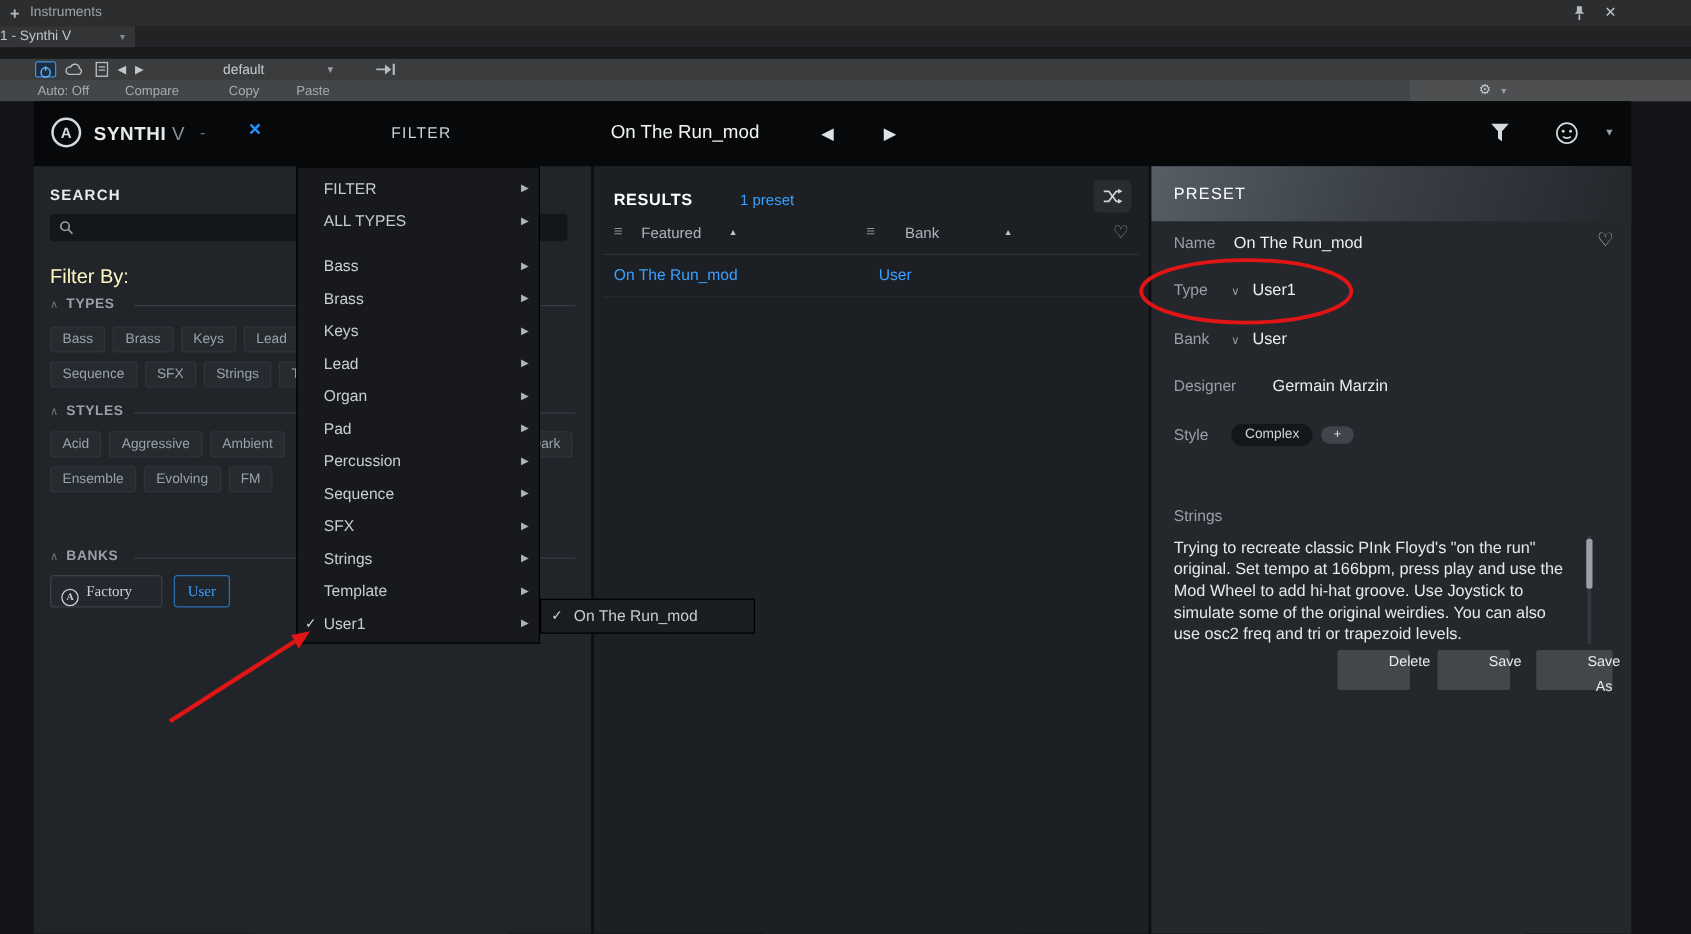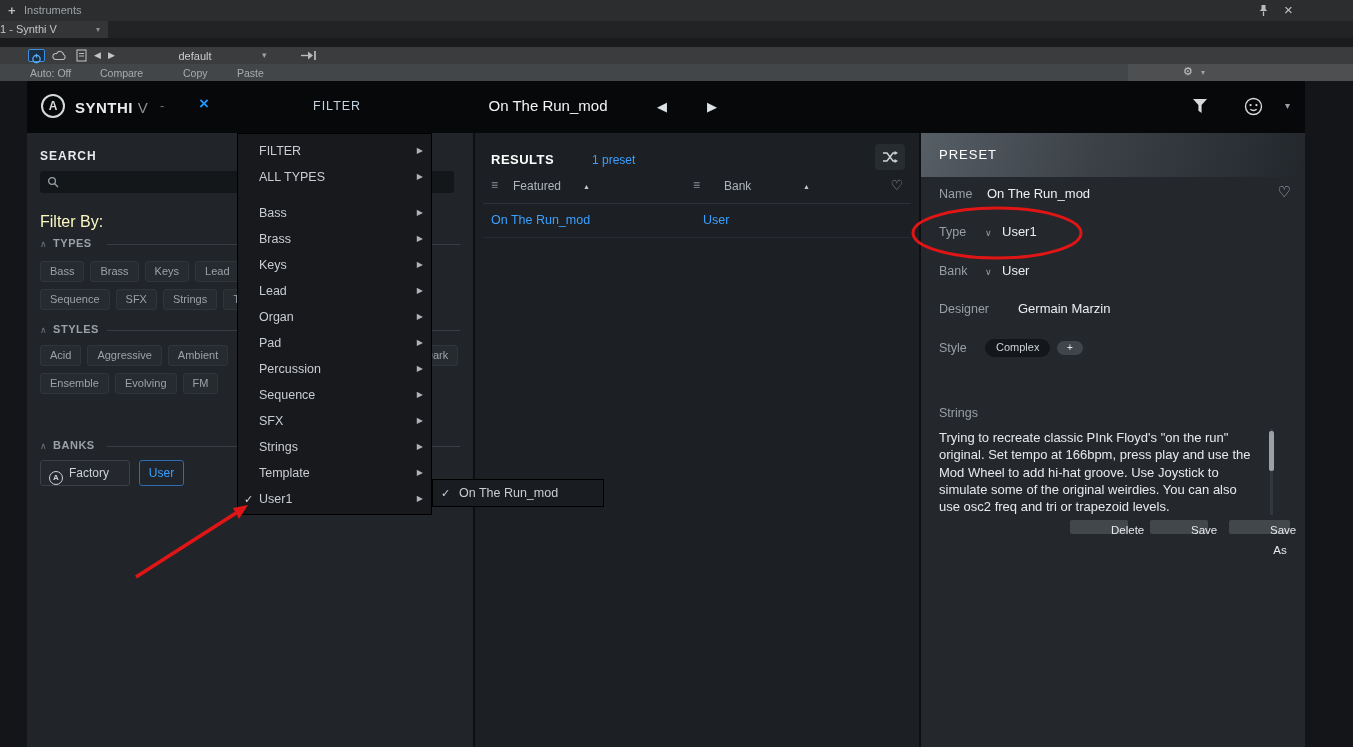--- a/index.html
+++ b/index.html
@@ -59,21 +59,21 @@
   #left-panel .sec-label .chev { color:#6f757c; font-size:9px; margin-right:6px; font-weight:normal; }
   #left-panel .sec-line { position:absolute; left:80px; width:353px; height:1px; background:#383d43; }
   .search-label { position:absolute; left:13px; top:16px; color:#e8eaec; font-size:12px; font-weight:bold; letter-spacing:1px; }
   .search-box { position:absolute; left:13px; top:38px; width:414px; height:22px; background:#14171a; border-radius:3px; }
   .search-box .mag { position:absolute; left:7px; top:5px; }
   .search-box input { position:absolute; left:24px; top:2px; width:380px; height:18px; background:transparent; border:none; outline:none; color:#d7dadc; font-size:12px; font-family:"Liberation Sans",sans-serif; }
   .filter-by { position:absolute; left:13px; top:80px; color:#fef9c3; font-size:16px; }
   .chip-row { position:absolute; left:13px; display:flex; gap:6px; white-space:nowrap; }
   .chip { height:21px; line-height:19px; padding:0 9px; background:#262b30; border:1px solid #30353b; border-radius:3px; color:#9ba2a9; font-size:11px; }
   .chip.overflow-chip { position:absolute; left:388px; top:0; }
-  .bank-chip { position:absolute; height:26px; line-height:24px; border-radius:3px; font-size:12px; }
+  .bank-chip { position:absolute; height:26px; line-height:24px; border-radius:3px; font-size:12px;font-family:Liberation Serif, serif; }
   .bank-factory { left:13px; top:327px; width:90px; background:#24282e; border:1px solid #3a4046; color:#ccd1d6; padding-left:8px; }
   .bank-factory .mini-logo { display:inline-block; width:14px; height:14px; border:1.5px solid #cfd3d7; border-radius:50%; font-size:8px; font-weight:bold; color:#cfd3d7; text-align:center; line-height:12px; vertical-align:-3px; margin-right:6px; }
   .bank-user { left:112px; top:327px; width:45px; background:#1f252b; border:1px solid #2d6cae; color:#3aa0ff; text-align:center; }
 
   
   #filter-menu { position:absolute; left:237px; top:133px; width:195px; background:#17191d; border:1px solid #000; padding:4px 0 2px; z-index:50; }
   .menu-item { position:relative; height:26px; line-height:26px; padding-left:21px; color:#c9cdd1; font-size:12.5px; }
   .menu-item .check { position:absolute; left:6px; top:0; width:13px; font-size:11px; color:#d2d6da; }
   .menu-item .arrow { position:absolute; right:8px; top:0; font-size:8px; color:#aeb3b8; }
   .menu-sep { height:10px; }
@@ -98,21 +98,21 @@
   #preset-panel .phead .ptxt { position:absolute; left:18px; top:0; line-height:44px; color:#fff; font-size:13px; font-weight:normal; letter-spacing:1px; }
   #preset-panel .p-label { position:absolute; left:18px; color:#999fa6; font-size:12.5px; }
   #preset-panel .p-value { position:absolute; color:#eceef0; font-size:13px; }
   #preset-panel .p-chev { position:absolute; left:64px; color:#9aa0a6; font-size:9px; }
   #preset-panel .p-heart { position:absolute; right:14px; top:50px; color:#b6bcc2; font-size:15px; }
   #preset-panel .style-pill { position:absolute; left:64px; top:206px; height:18px; line-height:17px; padding:0 11px; background:#14171a; border-radius:9px; color:#ced3d8; font-size:11px; }
   #preset-panel .plus-pill { position:absolute; left:136px; top:208px; width:26px; height:14px; line-height:13px; background:#3f454b; border-radius:7px; color:#e6e9ec; font-size:10px; text-align:center; }
   #preset-panel .comments-text { position:absolute; left:18px; top:296px; width:322px; height:86px; overflow:hidden; color:#e6e9ec; font-size:13px; line-height:17.3px; }
   #preset-panel .sb-track { position:absolute; left:349px; top:296px; width:3px; height:86px; background:#33383e; }
   #preset-panel .sb-thumb { position:absolute; left:348px; top:298px; width:5px; height:40px; background:#99a0a7; border-radius:2px; }
-  #preset-panel .p-btn { position:absolute; top:387px; height:14px; line-height:20px; background:#42474c; color:#e8eaec; font-size:11.5px; text-align:center; border-radius:2px;padding-left:41px; }
+  #preset-panel .p-btn { position:absolute; top:387px; height:32px; line-height:20px; background:#42474c; color:#e8eaec; font-size:11.5px; text-align:right; border-radius:2px;padding-left:41px; }
   #btn-delete { left:149px; width:58px; }
   #btn-save { left:229px; width:58px; }
   #btn-saveas { left:308px; width:61px; }
 
   #annotations { position:absolute; left:0; top:0; z-index:99; pointer-events:none; }
   svg { display:block; }
   .inline-svg { display:inline-block; }
 </style>
 </head>
 <body>

